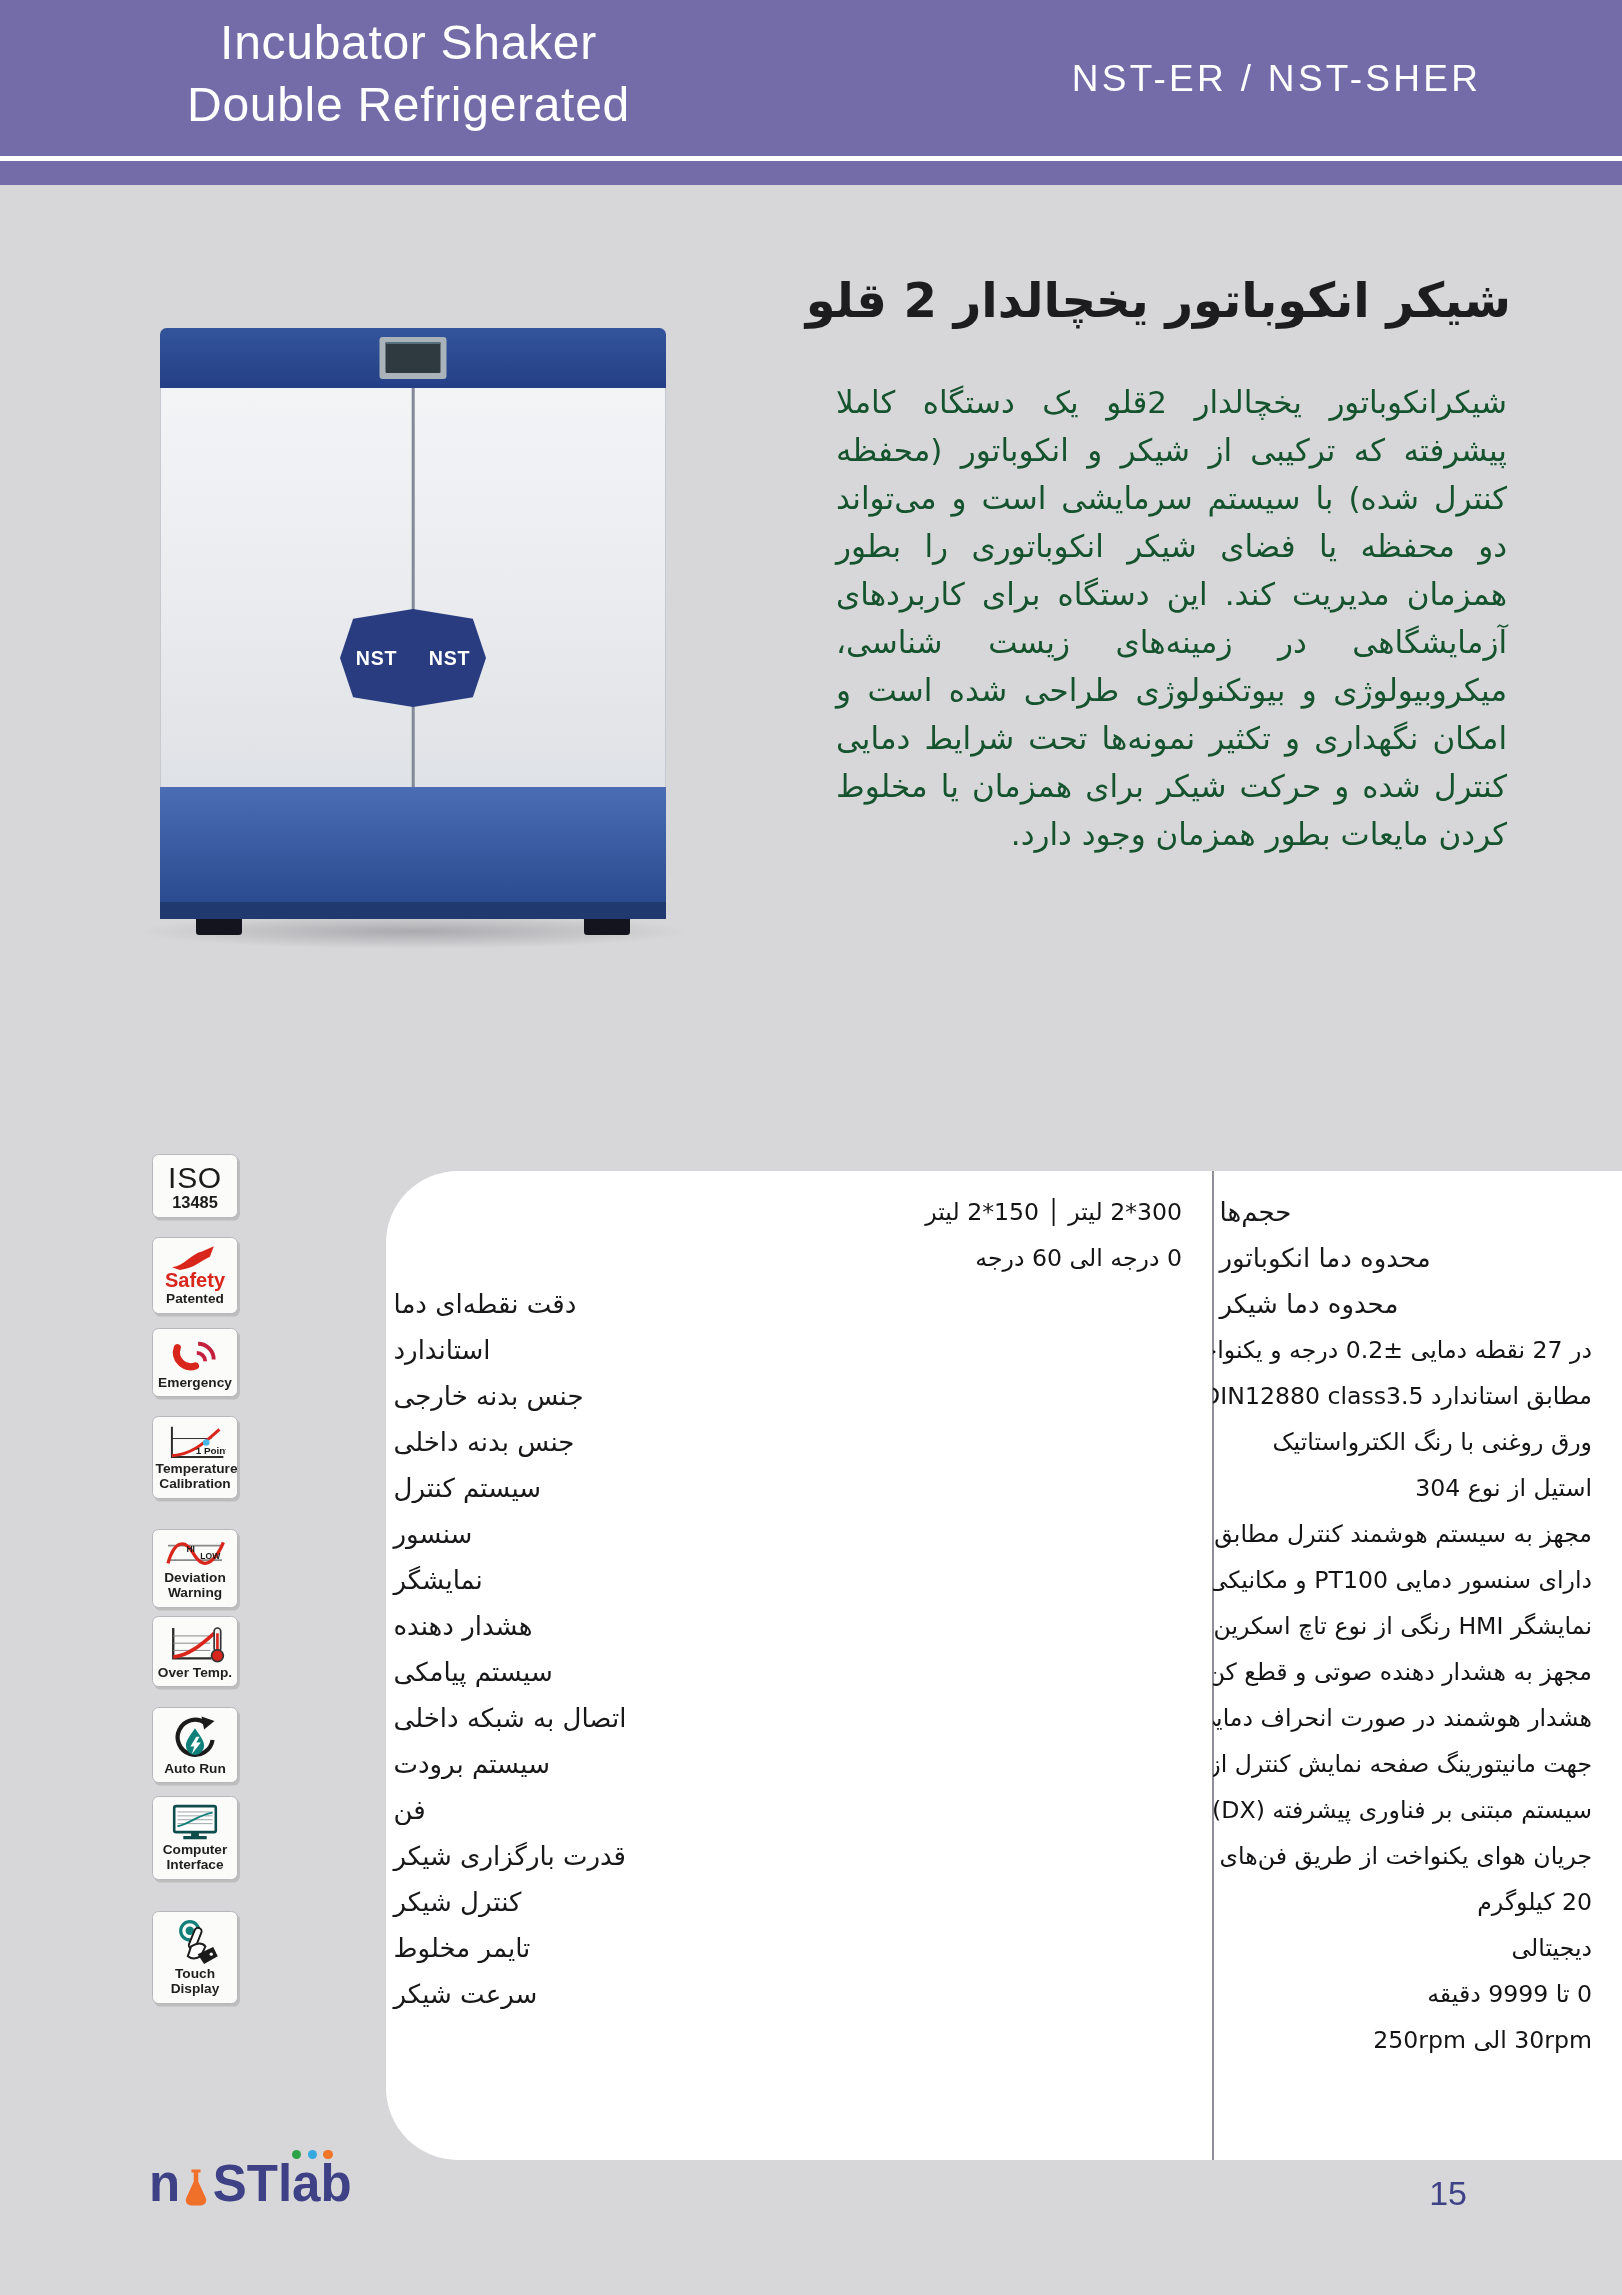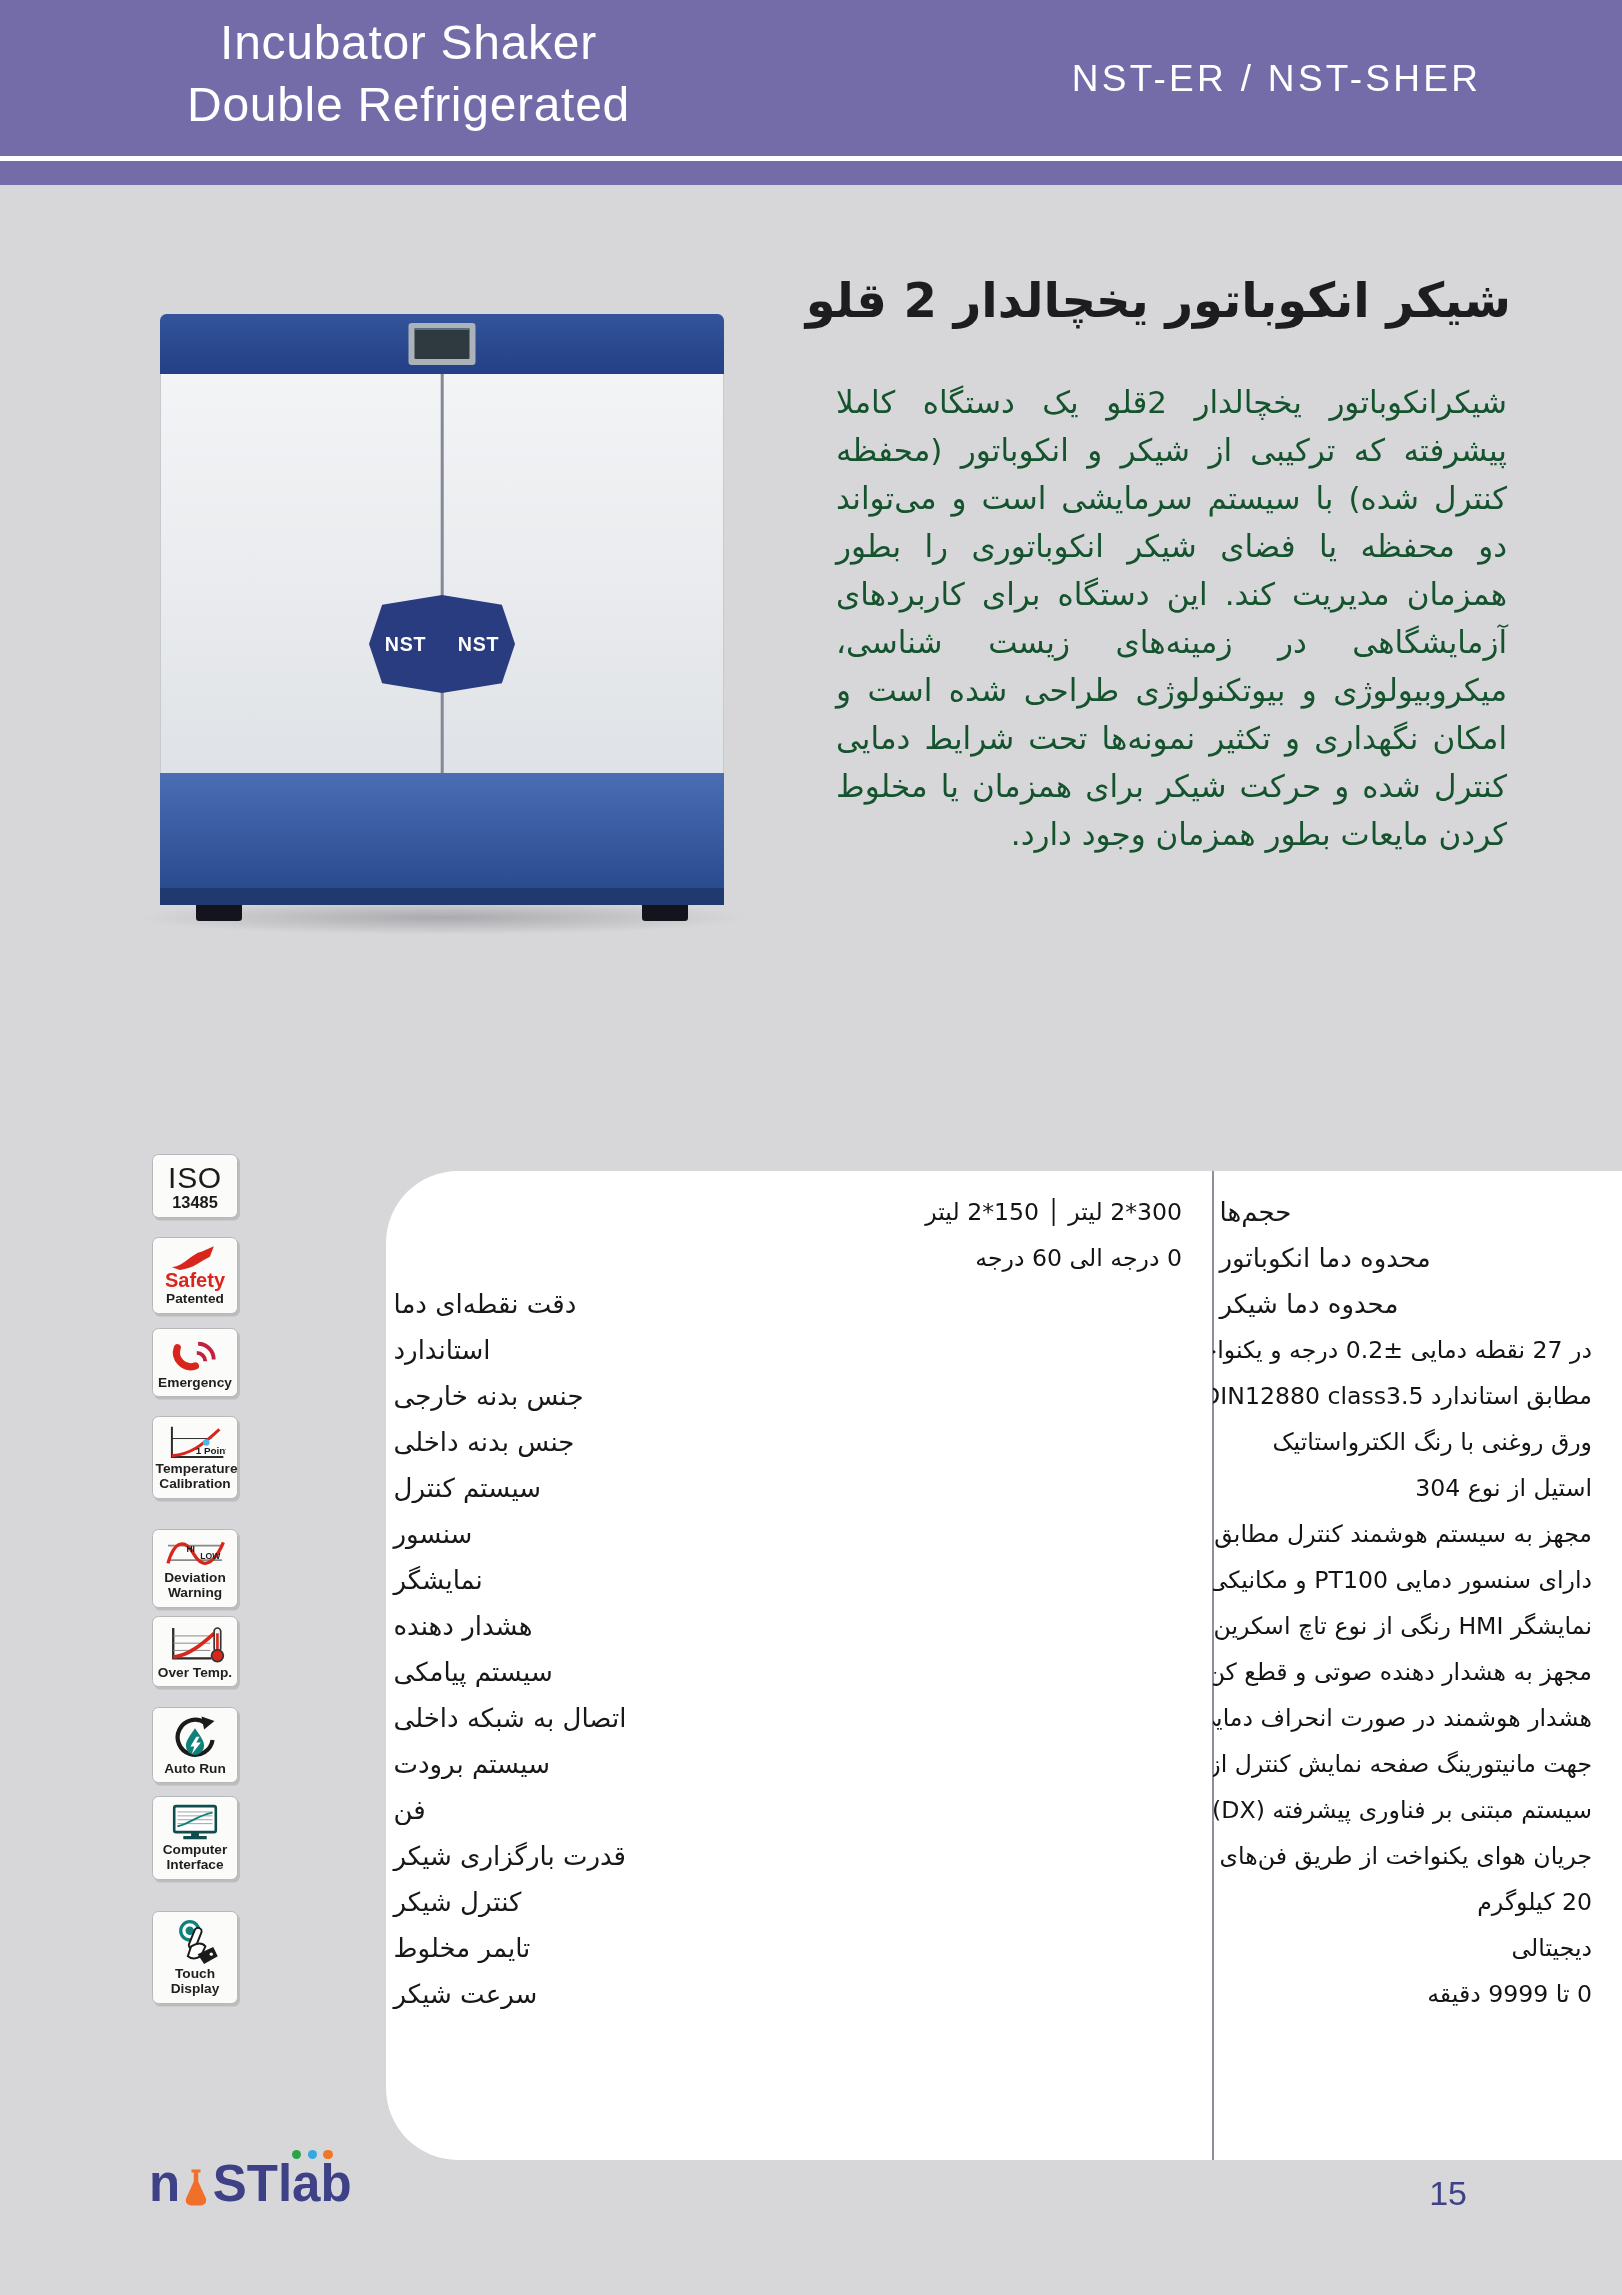--- a/index.html
+++ b/index.html
@@ -14,21 +14,21 @@
   .model{position:absolute;top:58px;left:982px;width:589px;text-align:center;color:#ffffff;
          font-family:"Liberation Sans",sans-serif;font-size:37px;letter-spacing:3.3px;font-weight:400;}
 
   
   .fa-title{position:absolute;top:272px;right:112px;direction:rtl;font-size:48px;font-weight:bold;
             color:#1d1d1f;}
   .fa-para{position:absolute;top:378px;right:116px;width:671px;direction:rtl;text-align:justify;
            font-size:31px;line-height:48px;color:#14532d;}
 
   
-  .device{position:absolute;left:160px;top:314px;width:564px;border-radius:27px;}
+  .device{position:absolute;left:160px;top:328px;width:506px;border-radius:27px;}
   .device::after{content:"";position:absolute;left:-26px;right:-26px;bottom:-30px;height:35px;
       background:radial-gradient(ellipse at center,rgba(55,55,65,.28),rgba(55,55,65,0) 70%);z-index:0;}
   .device-top{position:relative;height:60px;background:linear-gradient(180deg,#33549b,#243f85);
       border-radius:6.5px 6.5px 0 0;z-index:2;}
   .device-screen{position:absolute;left:50%;top:8.5px;transform:translateX(-50%);width:67px;height:42px;
       background:#aab2ba;border-radius:3.3px;box-sizing:border-box;padding:5.9px;}
   .device-screen-inner{width:100%;height:100%;background:#2e3a40;border-radius:1.3px;
       box-shadow:inset 0 2px 0 #55707a;}
   .device-body{position:relative;height:399px;z-index:2;
       background:linear-gradient(180deg,#f3f4f6 0%,#e9ebee 55%,#dfe2e6 100%);
@@ -241,20 +241,21 @@
       <div class="spec-value">سیستم مبتنی بر فناوری پیشرفته (DX) دانش بنیان</div>
       <div class="spec-label">فن</div>
       <div class="spec-value">جریان هوای یکنواخت از طریق فن‌های سیرکولاسیون</div>
       <div class="spec-label">قدرت بارگزاری شیکر</div>
       <div class="spec-value">20 کیلوگرم</div>
       <div class="spec-label">کنترل شیکر</div>
       <div class="spec-value">دیجیتالی</div>
       <div class="spec-label">تایمر مخلوط</div>
       <div class="spec-value">0 تا 9999 دقیقه</div>
       <div class="spec-label">سرعت شیکر</div>
+      <div class="spec-value">30rpm الی 250rpm</div>
     </div>
   </div>
 
   <div class="logo">
     <span>n</span>
     <svg width="30" height="41" viewBox="0 0 40 52">
       <path d="M14 2 h12 v4 h-3 v12 l10 22 c2 5 -1 10 -7 10 h-12 c-6 0 -9 -5 -7 -10 l10 -22 v-12 h-3 z" fill="#f0702a"></path>
     </svg>
     <span>STl</span>
     <span class="ab">

